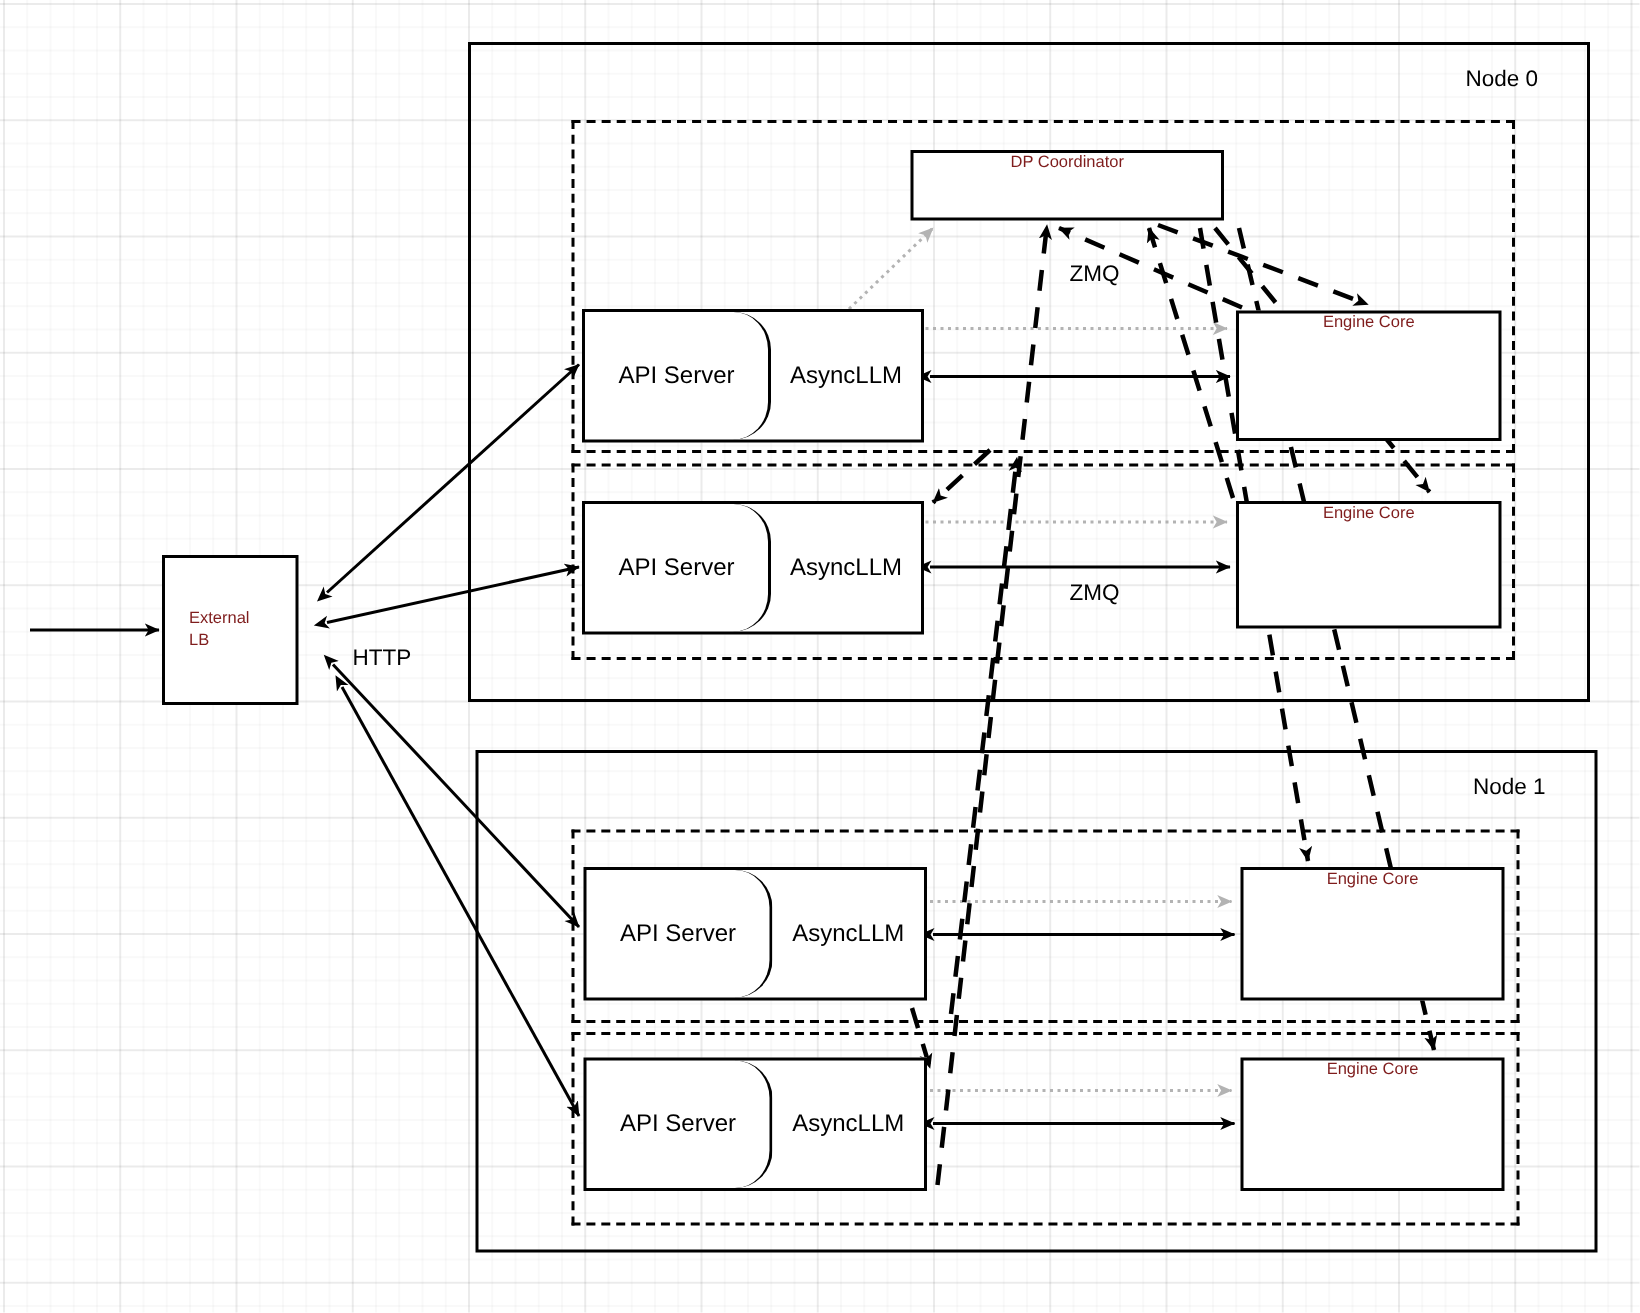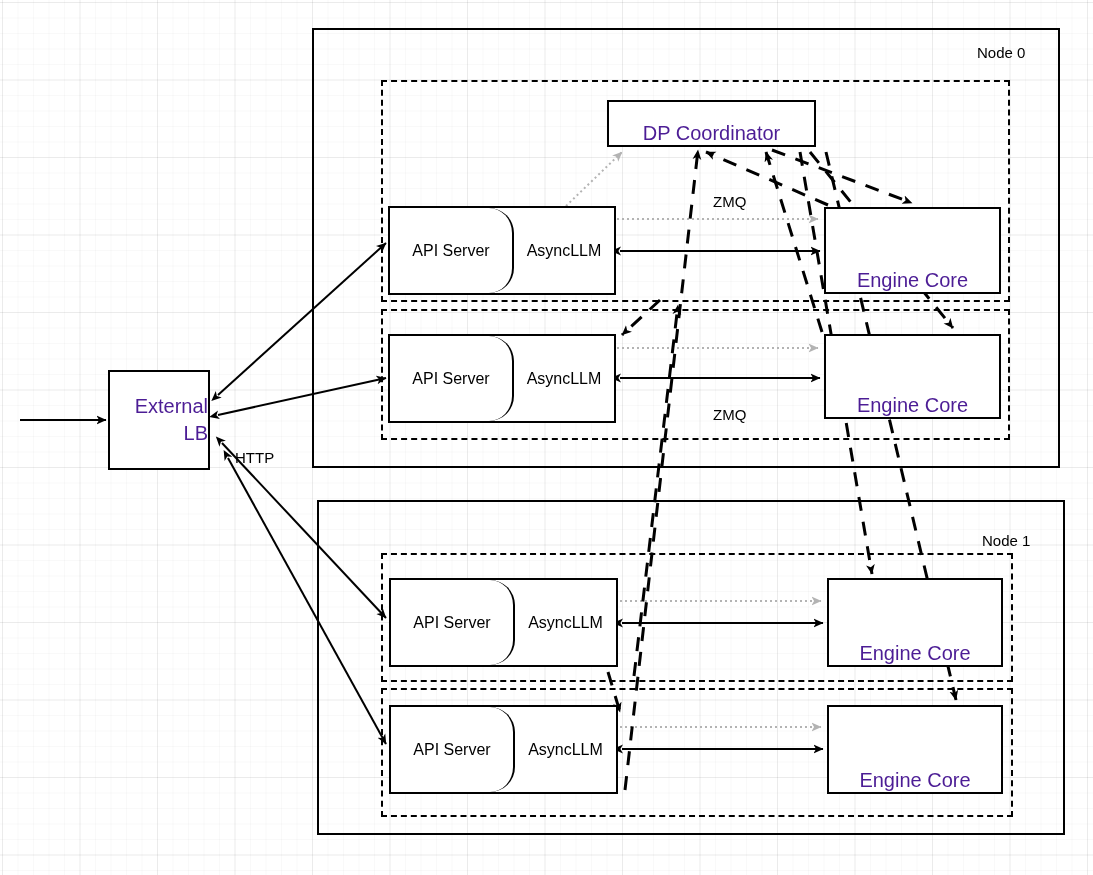--- a/index.html
+++ b/index.html
@@ -40,24 +40,24 @@
     border:2px dashed #000;
     background:transparent;
     box-sizing:border-box;
   }
   .solid-box{
     position:absolute;
     border:2px solid #000;
     background:#ffffff;
     box-sizing:border-box;
     display:flex;
-    align-items:flex-end;
+    align-items:flex-start;
     justify-content:center;
-    font-size:20px;
-    color:#4c1d95;
+    font-size:11px;
+    color:#7f1d1d;
   }
   .split-box{
     position:absolute;
     border:2px solid #000;
     background:#ffffff;
     box-sizing:border-box;
     display:flex;
     align-items:stretch;
   }
   .split-box > div{
@@ -65,21 +65,20 @@
     font-size:16px;color:#000;box-sizing:border-box;
   }
   .split-left{flex:0 0 124px;border-right:2px solid #000;border-radius:25px;}
   .split-right{flex:1 1 auto;text-align:right;}
   .edge-label{
     position:absolute;
     font-size:15px;
     color:#000;
     background:transparent;
     white-space:nowrap;
-    margin-top:19px;
   }
 </style>
 </head>
 <body>
 
 <div id="canvas">
 
   <svg id="edges" viewBox="0 0 1093 875">
     <defs>
       <marker id="ah-black" markerWidth="11" markerHeight="11" refX="9.5" refY="5" orient="auto" markerUnits="userSpaceOnUse">
@@ -132,21 +131,21 @@
 
     <line x1="634" y1="676" x2="678" y2="305" stroke="#000" stroke-width="3" stroke-dasharray="14 11" marker-end="url(#ah-black)"></line>
 
     <line x1="826" y1="152" x2="956" y2="700" stroke="#000" stroke-width="3" stroke-dasharray="14 11" marker-end="url(#ah-black)"></line>
 
     <line x1="660" y1="300" x2="622" y2="335" stroke="#000" stroke-width="3" stroke-dasharray="14 11" marker-end="url(#ah-black)"></line>
 
     <line x1="608" y1="672" x2="620" y2="712" stroke="#000" stroke-width="3" stroke-dasharray="14 11" marker-end="url(#ah-black)"></line>
   </svg>
 
-  <div class="solid-box" style="left:108px;top:370px;width:102px;height:100px;flex-direction:column;line-height:1.35;">
+  <div class="solid-box" style="left:108px;top:370px;width:91px;height:100px;flex-direction:column;line-height:1.35;padding-left:16px;">
     <span>External</span>
     <span>LB</span>
   </div>
   <div class="edge-label" style="left:235px;top:430px;">HTTP</div>
 
   <div class="node-box" style="left:312px;top:28px;width:748px;height:440px;"></div>
   <div class="node-label" style="left:977px;top:44px;">Node 0</div>
 
   <div class="dash-box" style="left:381px;top:80px;width:629px;height:222px;"></div>
 
@@ -179,21 +178,21 @@
       <span>AsyncLLM</span>
     </div>
   </div>
   <div class="solid-box" style="left:824px;top:334px;width:177px;height:85px;">
     <span>Engine Core</span>
   </div>
 
   <div class="edge-label" style="left:713px;top:387px;">ZMQ</div>
 
   <div class="node-box" style="left:317px;top:500px;width:748px;height:335px;"></div>
-  <div class="node-label" style="left:982px;top:532px;">Node 1</div>
+  <div class="node-label" style="left:982px;top:516px;">Node 1</div>
 
   <div class="dash-box" style="left:381px;top:553px;width:632px;height:129px;"></div>
 
   <div class="split-box" style="left:389px;top:578px;width:229px;height:89px;">
     <div class="split-left">
       <span>API Server</span>
     </div>
     <div class="split-right">
       <span>AsyncLLM</span>
     </div>

